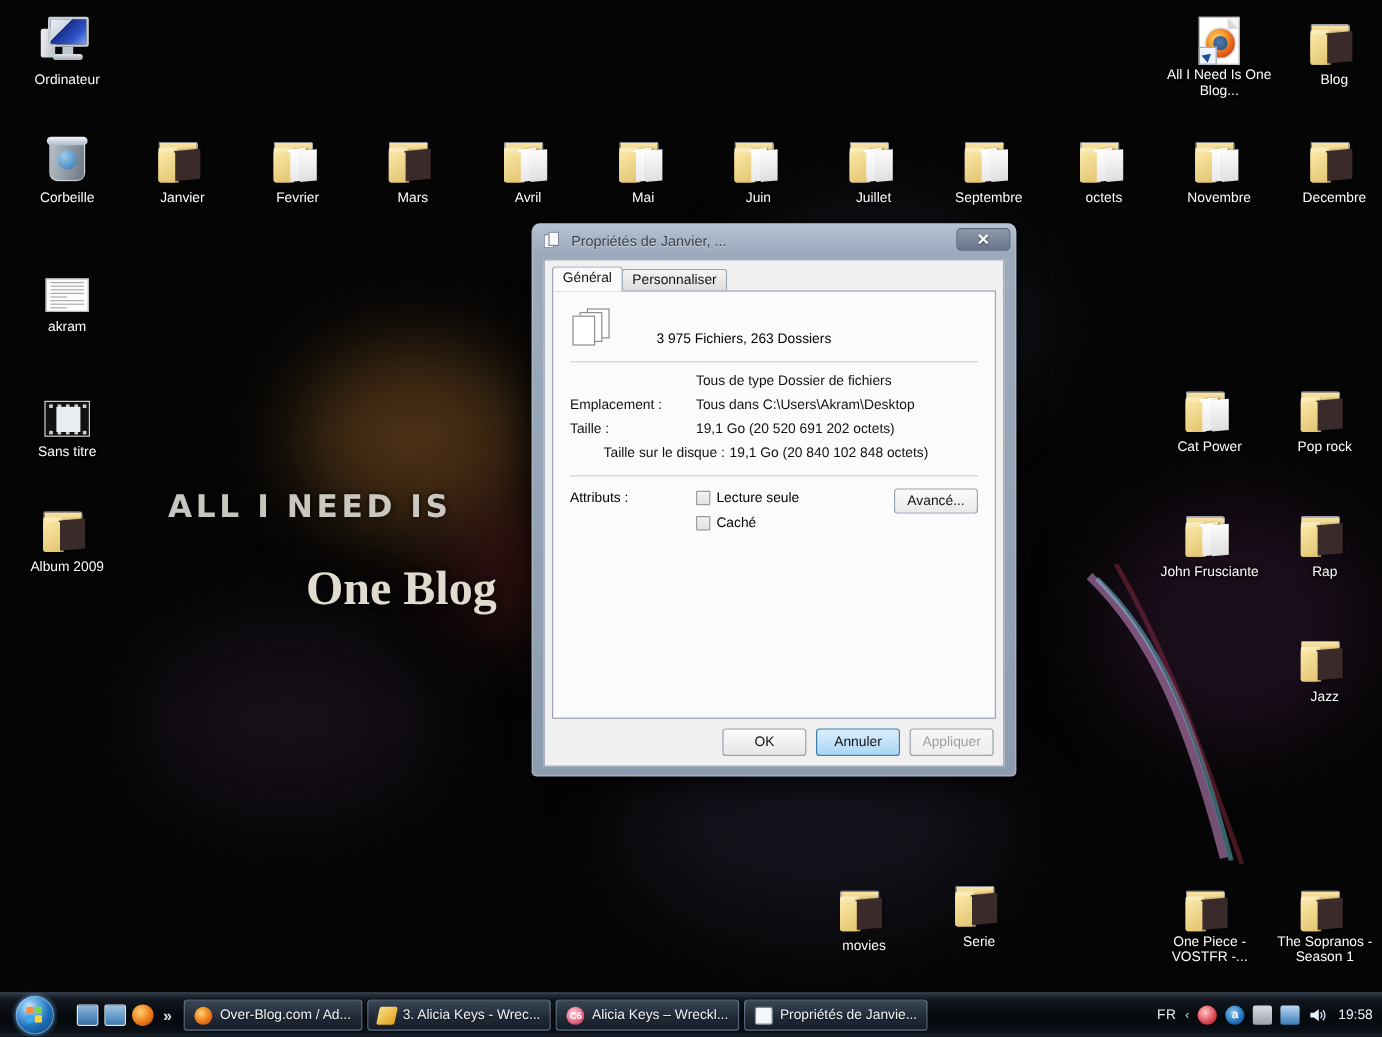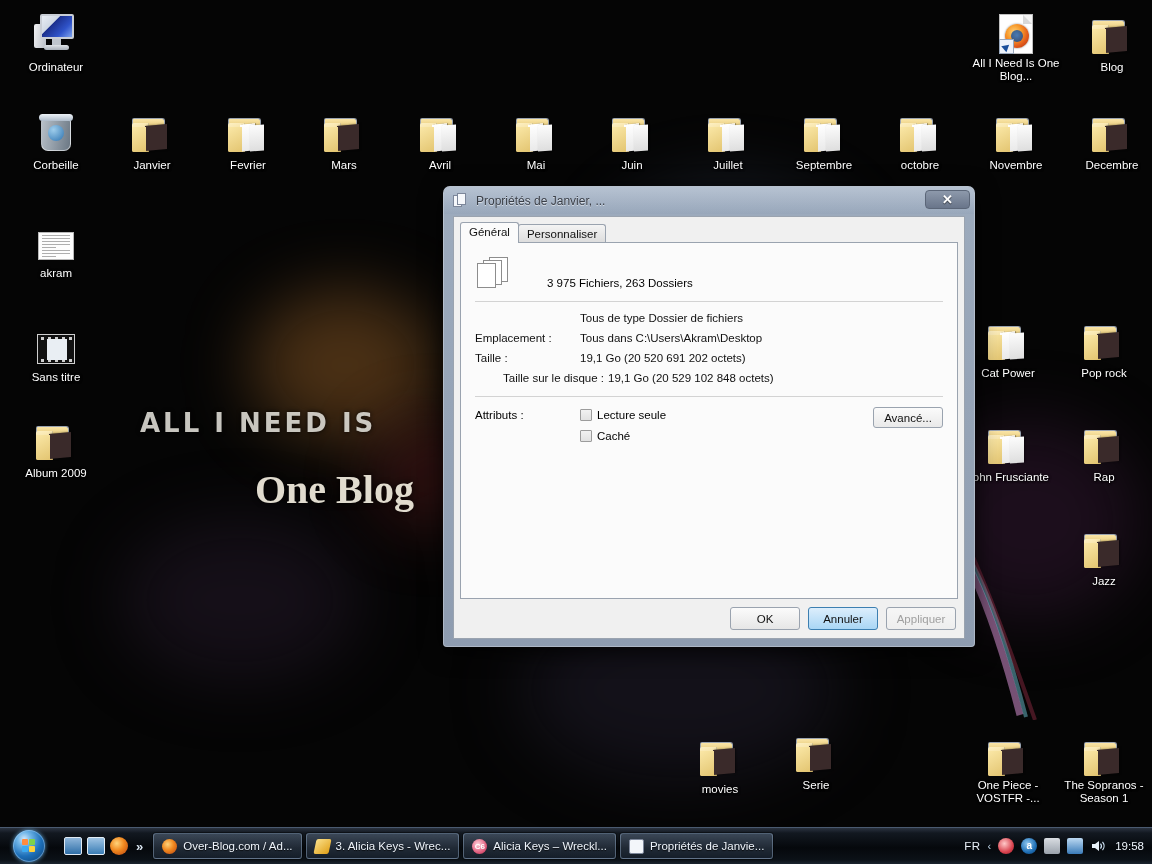--- a/index.html
+++ b/index.html
@@ -164,21 +164,21 @@
     border:1px solid #9aa8bc;box-sizing:border-box;
   }
   .ffdoc .arrow:after{
     content:"";position:absolute;left:3px;top:3px;
     border-left:7px solid #1b4f9c;border-top:4px solid transparent;border-bottom:4px solid transparent;
     transform:rotate(-40deg);
   }
 
   
   #dialog{
-    position:absolute;left:443px;top:186px;width:532px;height:461px;
+    position:absolute;left:443px;top:186px;width:404px;height:461px;
     border-radius:7px 7px 4px 4px;
     background:linear-gradient(#9dabbd,#8e9cb0);
     box-shadow:0 5px 22px rgba(0,0,0,.75), 0 0 0 1px rgba(255,255,255,.28) inset;
     padding:1px;
     box-sizing:border-box;
     font-size:11.5px;color:#000;
   }
   #dialog-titlebar{
     position:relative;height:27px;
     background:linear-gradient(rgba(230,238,248,.35),rgba(140,158,182,.25));
@@ -439,21 +439,21 @@
           </div>
         </div><span class="lbl">Septembre</span></div>
       <div class="dicon" style="left: 872px; top: 104px;"><div class="glyph">
           <div class="folder">
             <div class="tab"></div>
             <div class="back"></div>
             <div class="paper"></div>
             <div class="paper2"></div>
             <div class="front"></div>
           </div>
-        </div><span class="lbl">octobre</span></div>
+        </div><span class="lbl">octets</span></div>
       <div class="dicon" style="left: 968px; top: 104px;"><div class="glyph">
           <div class="folder">
             <div class="tab"></div>
             <div class="back"></div>
             <div class="paper"></div>
             <div class="paper2"></div>
             <div class="front"></div>
           </div>
         </div><span class="lbl">Novembre</span></div>
       <div class="dicon" style="left: 1064px; top: 104px;"><div class="glyph">
@@ -632,21 +632,21 @@
         <div class="v">Tous dans C:\Users\Akram\Desktop</div>
       </div>
 
       <div class="frow">
         <div class="k">Taille :</div>
         <div class="v">19,1 Go (20 520 691 202 octets)</div>
       </div>
 
       <div class="frow" style="padding-bottom:12px;margin-left:42px;">
         <div class="k">Taille sur le disque :</div>
-        <div class="v">19,1 Go (20 529 102 848 octets)</div>
+        <div class="v">19,1 Go (20 840 102 848 octets)</div>
       </div>
 
       <div class="hr"></div>
 
       <div id="attr-section">
         <div id="attr-label">Attributs :</div>
         <div>
           <div class="cbrow">
             <div class="cb"></div>
             <span>Lecture seule</span>

